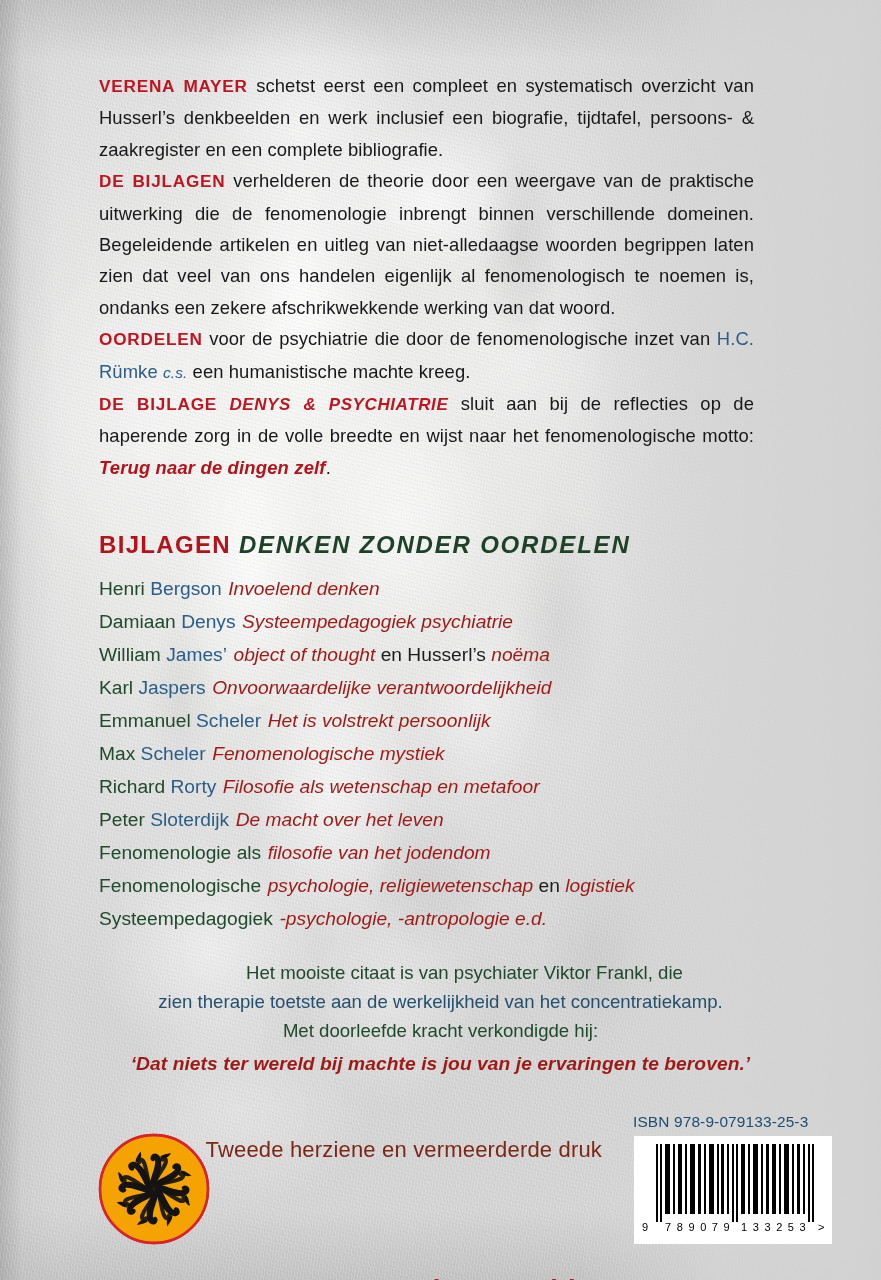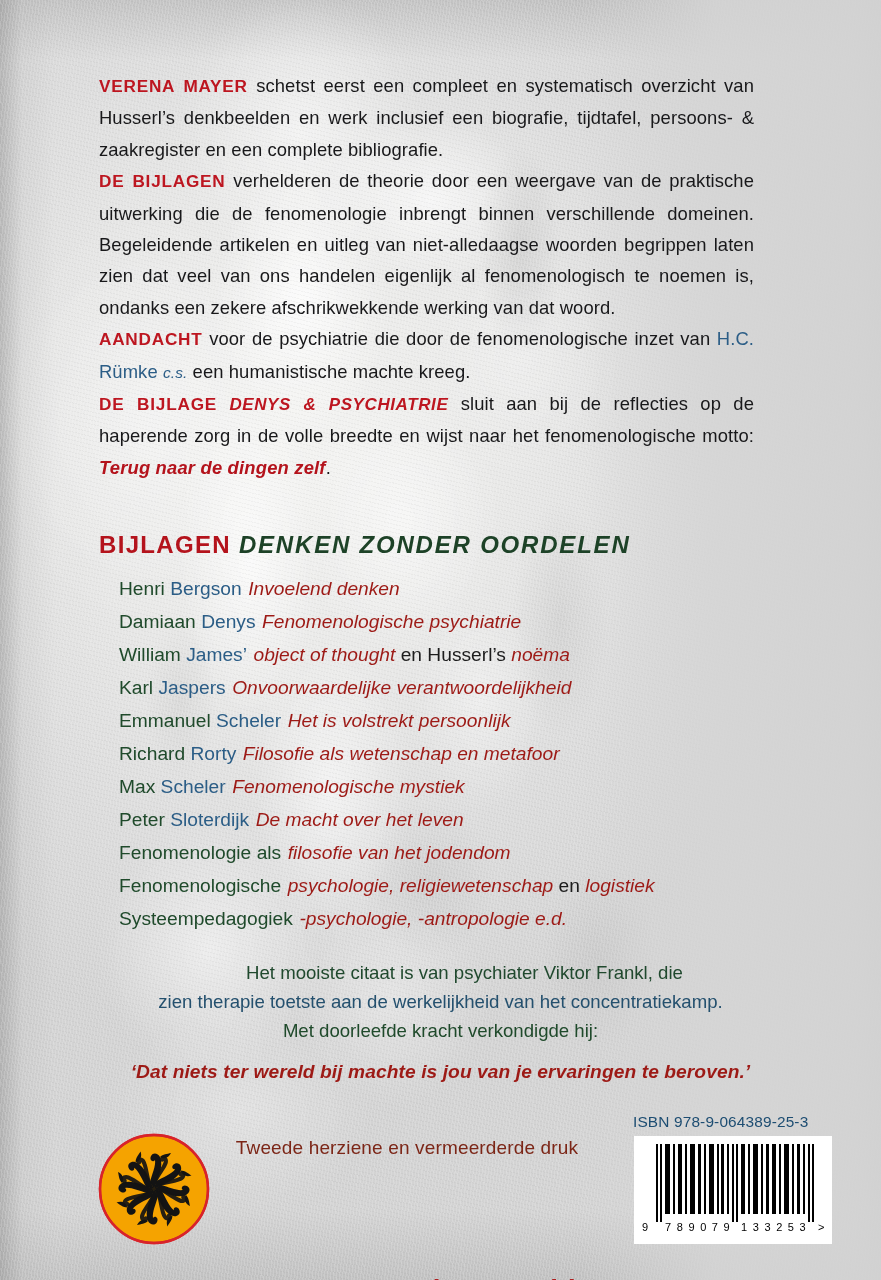--- a/index.html
+++ b/index.html
@@ -140,21 +140,20 @@
   
   .essay-list {
     position: absolute;
     left: 99px;
     top: 572px;
     width: 700px;
     font-size: 19.2px;
     line-height: 33px;
     color: #1d4227;
     white-space: nowrap;
-    margin-left: 20px;
   }
   .essay-list .row { height: 33px; }
   .essay-list .first { color: #1f4a2b; }
   .essay-list .last  { color: #2b5d86; }
   .essay-list .title {
     color: #9d1a16;
     font-style: italic;
     padding-left: .34em;
   }
   .essay-list .title .plain { color: #1d1d1d; font-style: normal; }
@@ -167,44 +166,44 @@
     top: 958px;
     text-align: center;
     font-size: 18.6px;
     line-height: 29px;
     color: #1f4a2b;
   }
   .quote .l2 { color: #24506e; }
   .quote .l3 { color: #1f4a2b; }
   .quote .l1 { color: #20492e; margin-left: 48px; }
   .quote .motto-line {
-    margin-top: 12px;
+    margin-top: 4px;
     font-style: italic;
     font-weight: bold;
     color: #9d1a16;
     font-size: 19.2px;
     letter-spacing: .004em;
   }
 
   
   .logo-disc {
     position: absolute;
     left: 98px;
     top: 1133px;
     width: 112px;
     height: 112px;
   }
   .pressline {
     position: absolute;
-    left: 192px;
+    left: 172px;
     top: 1137px;
     width: 430px;
-    text-align: center;
+    text-align: right;
     color: #7c2617;
-    font-size: 19px;
+    font-size: 22px;
     letter-spacing: .008em;
   }
   .publisher {
     position: absolute;
     left: 180px;
     top: 1276px;
     width: 430px;
     text-align: right;
     font-family: Liberation Mono, monospace;
     font-size: 26px;
@@ -256,46 +255,46 @@
   <div class="bg-right-flat"></div>
 
   <div class="content">
 
     <div class="blurb">
 
       <p><span class="lead">VERENA MAYER</span><span> schetst eerst een compleet en systematisch overzicht van Husserl’s denkbeelden en werk inclusief een biografie, tijdtafel, persoons- &amp; zaakregister en een complete bibliografie.</span></p>
 
       <p><span class="lead">DE BIJLAGEN</span><span> verhelderen de theorie door een weergave van de praktische uitwerking die de fenomenologie inbrengt binnen verschillende domeinen. Begeleidende artikelen en uitleg van niet-alledaagse woorden begrippen laten zien dat veel van ons handelen eigenlijk al fenomenologisch te noemen is, ondanks een zekere afschrikwekkende werking van dat woord.</span></p>
 
-      <p><span class="lead">AANDACHT</span><span> voor de psychiatrie die door de fenomenologische inzet van </span><span class="blue-name"><span>H.C. Rümke</span> <span class="cs">c.s.</span></span><span> een humanistische machte kreeg.</span></p>
+      <p><span class="lead">OORDELEN</span><span> voor de psychiatrie die door de fenomenologische inzet van </span><span class="blue-name"><span>H.C. Rümke</span> <span class="cs">c.s.</span></span><span> een humanistische machte kreeg.</span></p>
 
       <p><span class="lead">DE BIJLAGE</span> <span class="lead-ital">DENYS &amp; PSYCHIATRIE</span><span> sluit aan bij de reflecties op de haperende zorg in de volle breedte en wijst naar het fenomenologische motto: </span><span class="motto">Terug naar de dingen zelf</span><span>.</span></p>
 
     </div>
 
     <div class="bijlagen-head">
       <span class="red">BIJLAGEN</span>
       <span class="green">DENKEN ZONDER OORDELEN</span>
     </div>
 
     <div class="essay-list">
 
       <div class="row"><span class="first">Henri</span> <span class="last">Bergson</span><span class="title">Invoelend denken</span></div>
 
-      <div class="row"><span class="first">Damiaan</span> <span class="last">Denys</span><span class="title">Fenomenologische psychiatrie</span></div>
+      <div class="row"><span class="first">Damiaan</span> <span class="last">Denys</span><span class="title">Systeempedagogiek psychiatrie</span></div>
 
       <div class="row"><span class="first">William</span> <span class="last">James’</span><span class="title"><span>object of thought</span><span class="plain"> en Husserl’s </span><span>noëma</span></span></div>
 
       <div class="row"><span class="first">Karl</span> <span class="last">Jaspers</span><span class="title">Onvoorwaardelijke verantwoordelijkheid</span></div>
 
       <div class="row"><span class="first">Emmanuel</span> <span class="last">Scheler</span><span class="title">Het is volstrekt persoonlijk</span></div>
 
+      <div class="row"><span class="first">Max</span> <span class="last">Scheler</span><span class="title">Fenomenologische mystiek</span></div>
+
       <div class="row"><span class="first">Richard</span> <span class="last">Rorty</span><span class="title">Filosofie als wetenschap en metafoor</span></div>
-
-      <div class="row"><span class="first">Max</span> <span class="last">Scheler</span><span class="title">Fenomenologische mystiek</span></div>
 
       <div class="row"><span class="first">Peter</span> <span class="last">Sloterdijk</span><span class="title">De macht over het leven</span></div>
 
       <div class="row"><span class="first">Fenomenologie</span> <span class="first">als</span><span class="title">filosofie van het jodendom</span></div>
 
       <div class="row"><span class="first">Fenomenologische</span><span class="title"><span>psychologie, religiewetenschap</span><span class="plain"> en </span><span>logistiek</span></span></div>
 
       <div class="row"><span class="first">Systeempedagogiek</span><span class="title">-psychologie, -antropologie e.d.</span></div>
 
     </div>
@@ -371,21 +370,21 @@
         <circle cx="56" cy="56" r="54" fill="none" stroke="#d8232a" stroke-width="2.4"></circle>
       </svg>
     </div>
 
     <div class="pressline">Tweede herziene en vermeerderde druk</div>
 
     <div class="publisher">
       <span class="pb-name">ZUIDER-AMSTEL</span><span class="pb-kind">uitgeverijen</span>
     </div>
 
-    <div class="isbn-label">ISBN 978-9-064389-25-3</div>
+    <div class="isbn-label">ISBN 978-9-079133-25-3</div>
 
     <div class="barcode-box">
       <svg class="barcode-svg" width="198" height="108" viewBox="0 0 198 108" aria-hidden="true">
         <rect x="0" y="0" width="198" height="108" fill="#ffffff"></rect>
         <g fill="#000000">
           <rect x="22" y="8" width="2" height="78"></rect>
           <rect x="26" y="8" width="2" height="78"></rect>
           <rect x="31" y="8" width="5" height="70"></rect>
           <rect x="39" y="8" width="2" height="70"></rect>
           <rect x="44" y="8" width="4" height="70"></rect>

